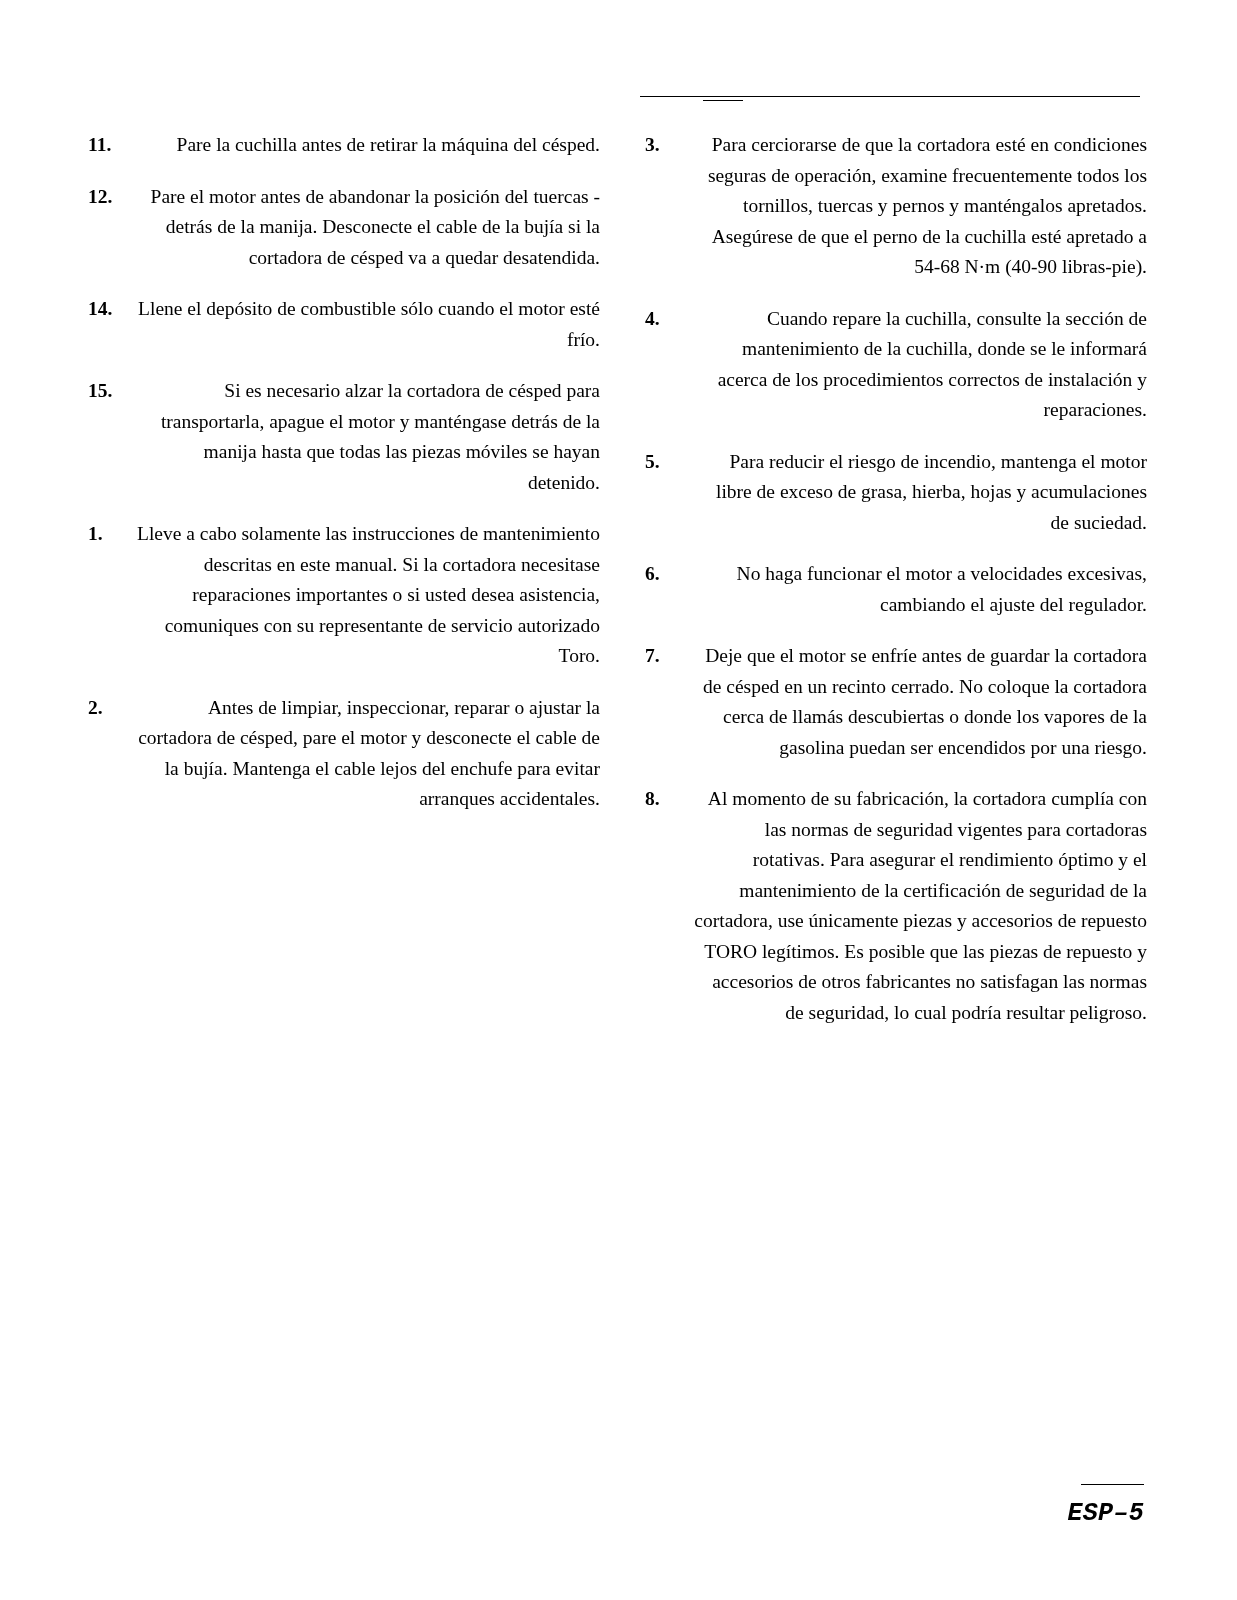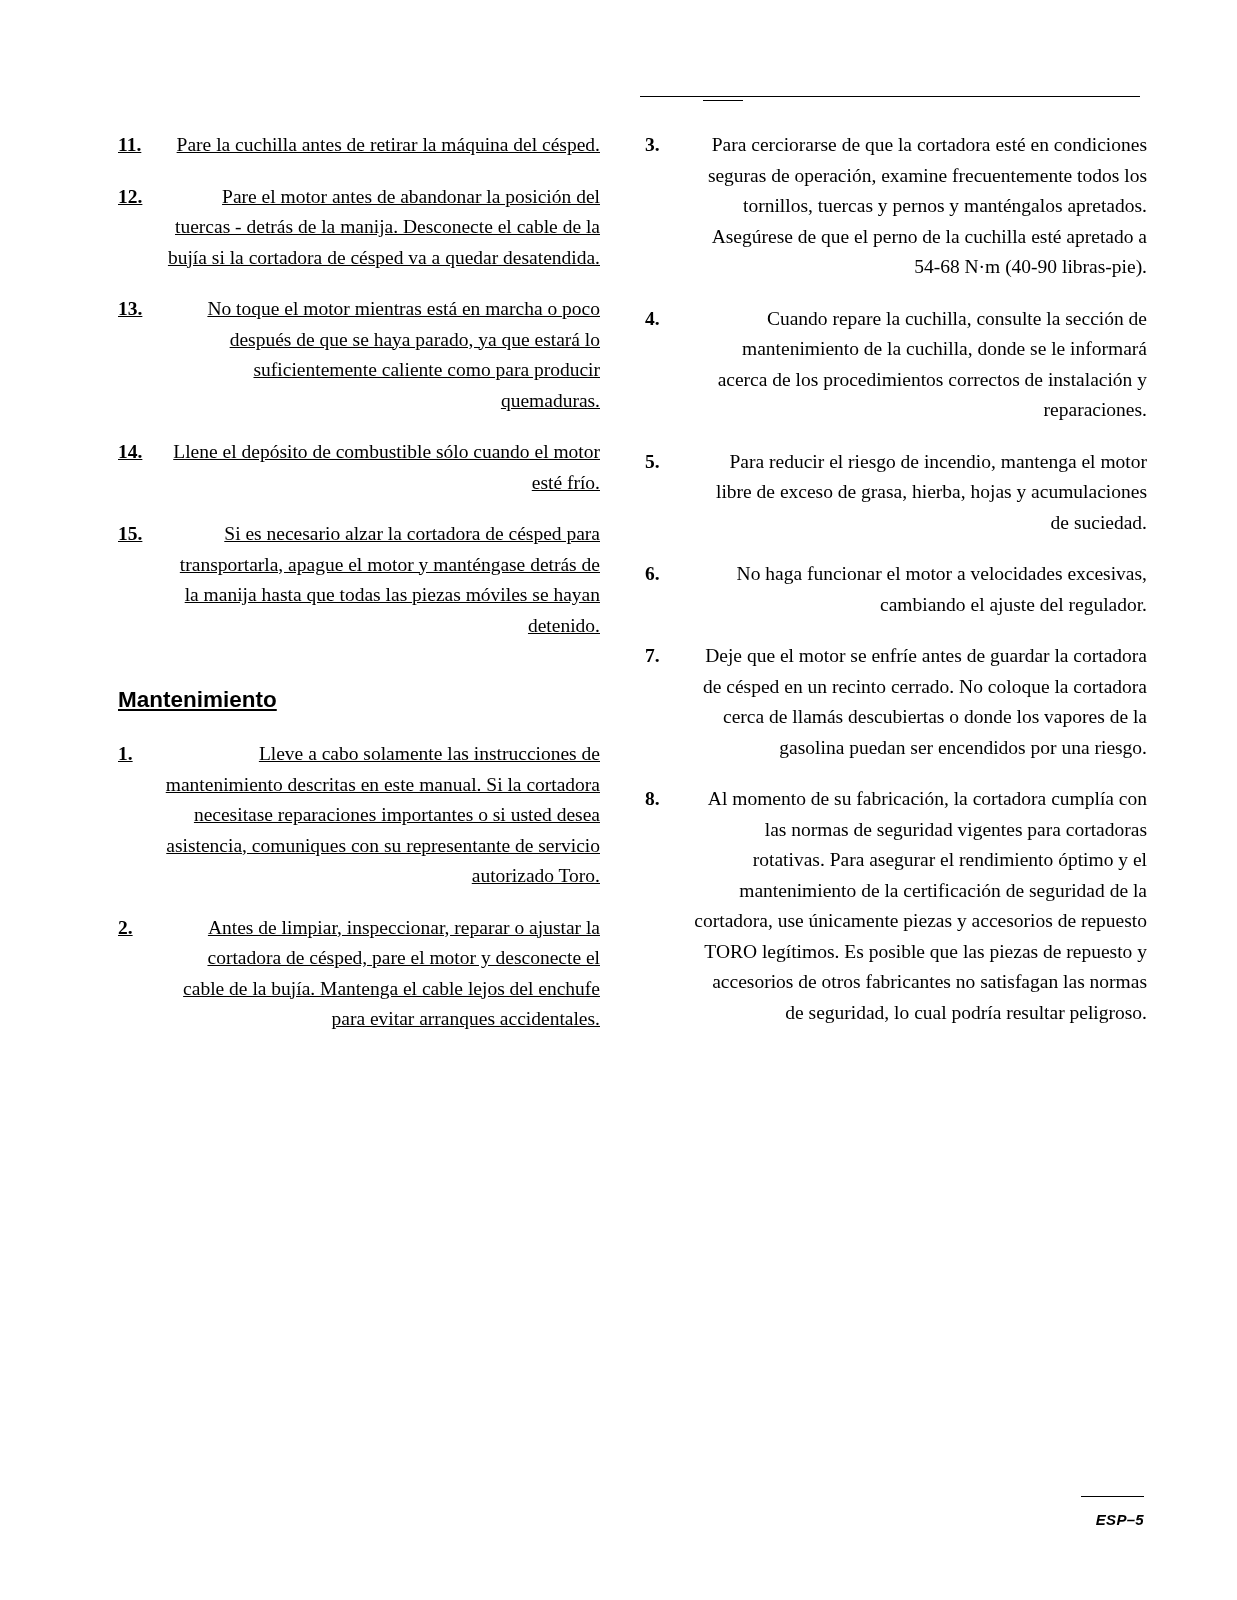--- a/index.html
+++ b/index.html
@@ -43,23 +43,22 @@
     width: 1237px;
     display: flex;
     flex-direction: row;
     align-items: flex-start;
   }
   .col {
     box-sizing: border-box;
   }
   .col-left {
     width: 620px;
-    padding-left: 118px;
+    padding-left: 88px;
     padding-right: 20px;
-    text-decoration: underline;
   }
   .col-right {
     width: 617px;
     padding-left: 25px;
     padding-right: 90px;
   }
   .item {
     display: flex;
     flex-direction: row;
     margin-bottom: 21px;
@@ -97,24 +96,24 @@
     text-align: right;
   }
   .footer-rule {
     width: 63px;
     height: 1px;
     background: #000000;
     margin-left: auto;
     margin-bottom: 14px;
   }
   .footer-text {
-    font-family: Liberation Sans, sans-serif;
+    font-family: Liberation Mono, monospace;
     font-style: italic;
     font-weight: bold;
-    font-size: 15px;
+    font-size: 25px;
     letter-spacing: 0.3px;
   }
 </style>
 </head>
 <body>
 
 <div class="page">
 
   <div class="header-rule"></div>
   <div class="header-rule-short"></div>
@@ -126,36 +125,31 @@
       <div class="item">
         <div class="item-num">11.</div>
         <div class="item-text">Pare la cuchilla antes de retirar la máquina del césped.</div>
       </div>
 
       <div class="item">
         <div class="item-num">12.</div>
         <div class="item-text">Pare el motor antes de abandonar la posición del tuercas - detrás de la manija. Desconecte el cable de la bujía si la cortadora de césped va a quedar desatendida.</div>
       </div>
 
-      <div class="item">
-        <div class="item-num">13.</div>
-        <div class="item-text">No toque el motor mientras está en marcha o poco después de que se haya parado, ya que estará lo suficientemente caliente como para producir quemaduras.</div>
-      </div>
 
       <div class="item">
         <div class="item-num">14.</div>
         <div class="item-text">Llene el depósito de combustible sólo cuando el motor esté frío.</div>
       </div>
 
       <div class="item">
         <div class="item-num">15.</div>
         <div class="item-text">Si es necesario alzar la cortadora de césped para transportarla, apague el motor y manténgase detrás de la manija hasta que todas las piezas móviles se hayan detenido.</div>
       </div>
 
-      <div class="section-title">Mantenimiento</div>
 
       <div class="item">
         <div class="item-num">1.</div>
         <div class="item-text">Lleve a cabo solamente las instrucciones de mantenimiento descritas en este manual. Si la cortadora necesitase reparaciones importantes o si usted desea asistencia, comuniques con su representante de servicio autorizado Toro.</div>
       </div>
 
       <div class="item">
         <div class="item-num">2.</div>
         <div class="item-text">Antes de limpiar, inspeccionar, reparar o ajustar la cortadora de césped, pare el motor y desconecte el cable de la bujía. Mantenga el cable lejos del enchufe para evitar arranques accidentales.</div>
       </div>

